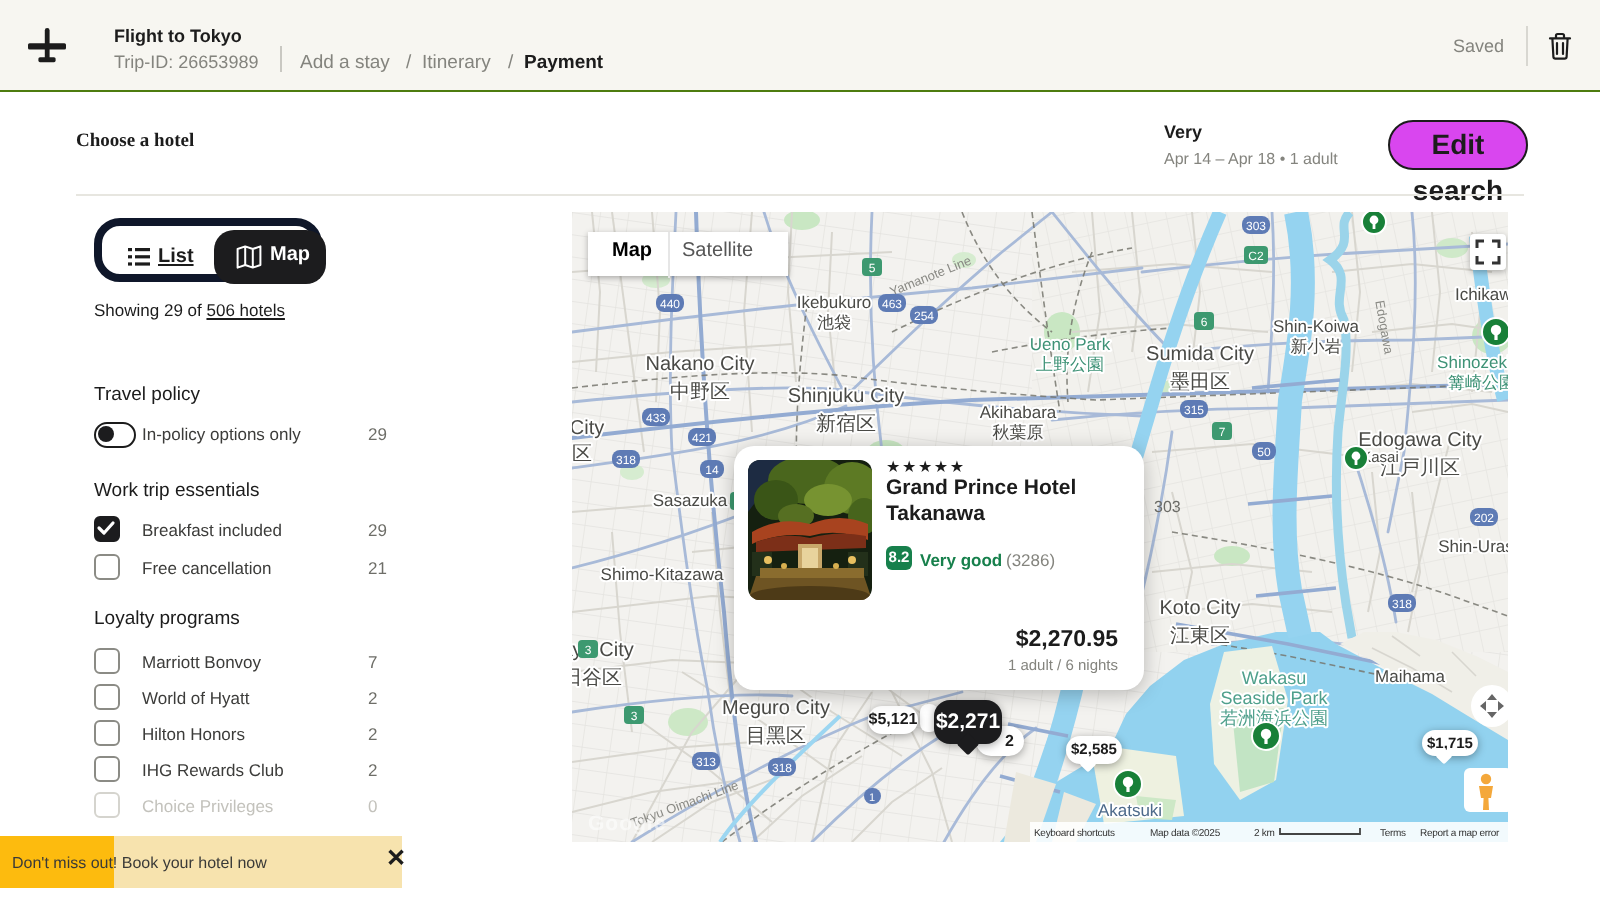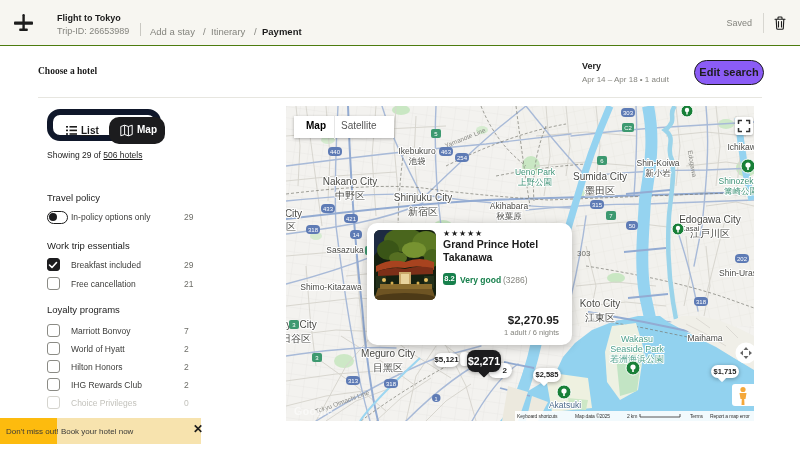--- a/index.html
+++ b/index.html
@@ -14,25 +14,25 @@
 .hdr-div { position:absolute; left:140px; top:23px; width:1px; height:13px; background:#c9c8c2; }
 .crumb { position:absolute; top:26px; font-size:9.5px; color:#84847e; }
 .crumb.cur { color:#1c1c1c; font-weight:bold; }
 .saved { position:absolute; right:48px; top:18px; font-size:9px; color:#84847e; }
 .hdr-div2 { position:absolute; right:36px; top:13px; width:1px; height:20px; background:#d8d7d1; }
 
 
 .choose { position:absolute; left:38px; top:66px; font-size:9.5px; font-weight:bold; color:#1c1c1c;font-family:Liberation Serif, serif; }
 .city { position:absolute; left:582px; top:61px; font-size:9px; font-weight:bold; color:#1c1c1c; }
 .dates { position:absolute; left:582px; top:75px; font-size:8px; color:#84847e; }
-.editbtn { position:absolute; left:694px; top:60px; width:70px; height:25px; border:1px solid #1c1c1c; border-radius:12.5px; background:#8b5cf6; font-size:11px; font-weight:bold; color:#1c1c1c; text-align:center; line-height:23px; }
+.editbtn { position:absolute; left:694px; top:60px; width:70px; height:25px; border:1px solid #1c1c1c; border-radius:12.5px; background:#d946ef; font-size:14px; font-weight:bold; color:#1c1c1c; text-align:center; line-height:23px; }
 .subdiv { position:absolute; left:38px; top:97px; width:724px; height:1px; background:#e7e6e0; }
 
 
-.tgl-wrap { position:absolute; left:47px; top:109px; width:114px; height:32px; border:6px solid #0f172a; border-radius:13px; background:#fff; }
+.tgl-wrap { position:absolute; left:47px; top:109px; width:114px; height:32px; border:4px solid #0f172a; border-radius:13px; background:#fff; }
 .tgl-map { position:absolute; left:56px; top:2px; width:56px; height:27px; background:#1c1c1e; border-radius:10px; color:#fff; font-size:10px; font-weight:bold; }
 .showing { position:absolute; left:47px; top:150px; font-size:8.5px; color:#1c1c1c; }
 .sec { position:absolute; left:47px; font-size:9.5px; color:#1c1c1c; }
 .row-label { position:absolute; left:71px; font-size:8.5px; color:#3c3c3a; }
 .row-count { position:absolute; width:30px; right:586px; font-size:8.5px; color:#6e6e68; text-align:left; }
 .cb { position:absolute; left:47px; width:13px; height:13px; border:1.5px solid #8b8b85; border-radius:3px; background:#fff; }
 .cb.on { background:#1c1c1e; border-color:#1c1c1e; }
 .cb.off2 { border-color:#d5d4ce; }
 
 

